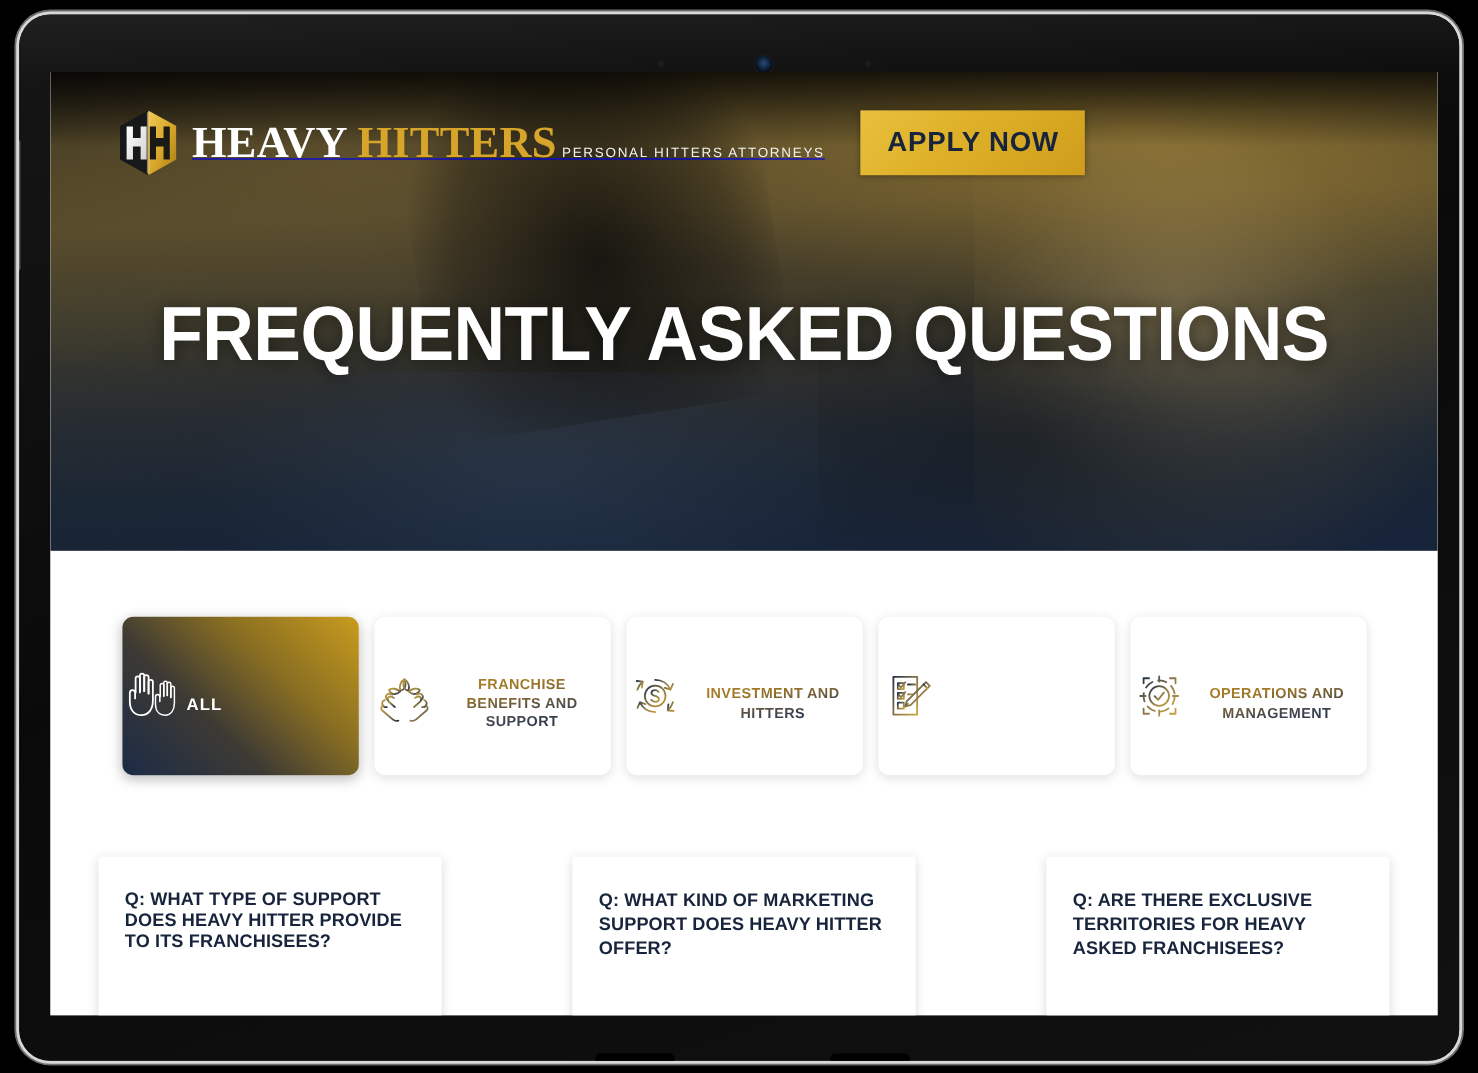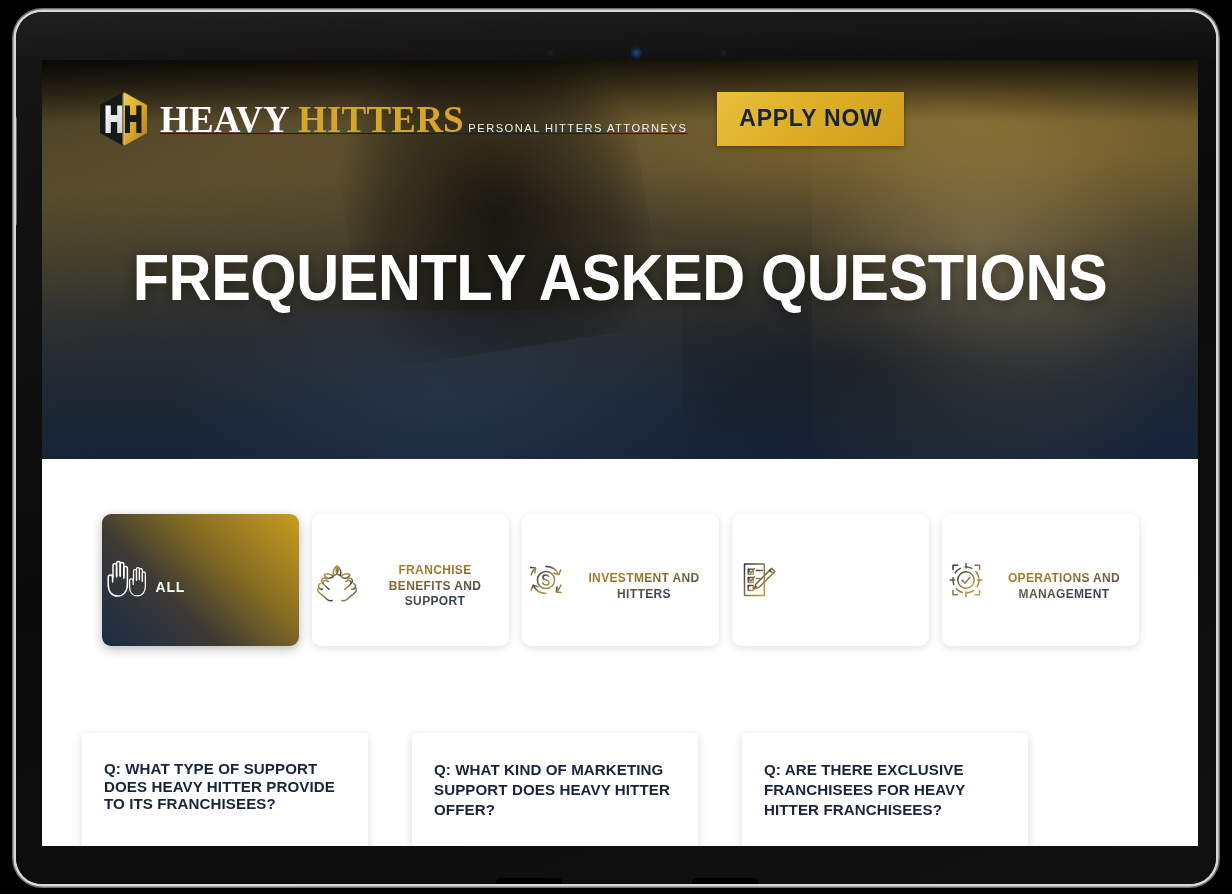--- a/index.html
+++ b/index.html
@@ -208,22 +208,21 @@
   }
   .cat.active .cat-label {
     background-image: none;
     -webkit-text-fill-color: #ffffff; color: #ffffff;
     font-size: 14px; letter-spacing: .8px; margin-top: 16px;
   }
 
   .faq-grid {
     display: flex; gap: 44px;
     padding-top: 68px;
-    justify-content: flex-start;
-    margin-top: 19px;
+    justify-content: space-between;
   }
   .faq-card {
     width: 286px; min-height: 160px;
     background: #fff;
     border-radius: 3px;
     box-shadow: 0 2px 10px rgba(0,0,0,.14);
     padding: 27px 22px 22px;
   }
   .faq-q {
     color: #17243b;
@@ -427,20 +426,20 @@
         </div>
 
         <div class="faq-grid">
           <div class="faq-card tight">
             <div class="faq-q">Q: WHAT TYPE OF SUPPORT DOES HEAVY HITTER PROVIDE TO ITS FRANCHISEES?</div>
           </div>
           <div class="faq-card">
             <div class="faq-q">Q: WHAT KIND OF MARKETING SUPPORT DOES HEAVY HITTER OFFER?</div>
           </div>
           <div class="faq-card">
-            <div class="faq-q">Q: ARE THERE EXCLUSIVE FRANCHISEES FOR HEAVY HITTER FRANCHISEES?</div>
+            <div class="faq-q">Q: ARE THERE EXCLUSIVE TERRITORIES FOR HEAVY ASKED FRANCHISEES?</div>
           </div>
         </div>
 
       </div>
     </div>
   </div>
 </div>
 
 </body></html>

